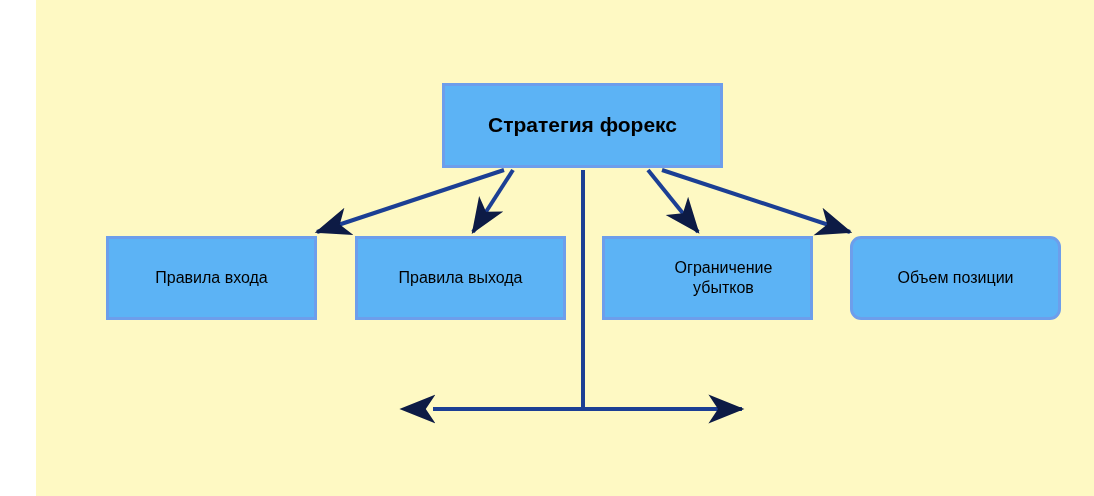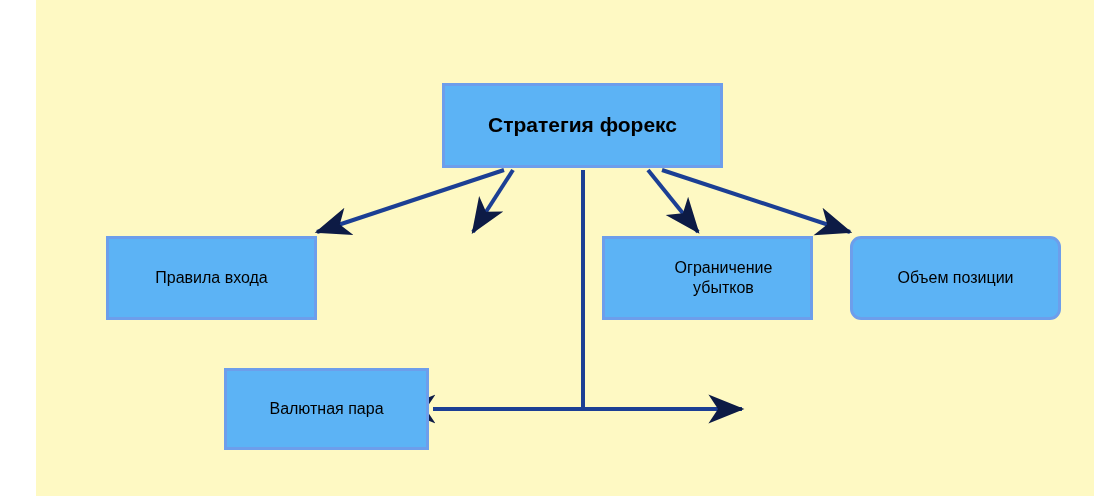--- a/index.html
+++ b/index.html
@@ -85,28 +85,28 @@
   </svg>
 
   <div class="node node-root" style="left:406px; top:83px; width:281px; height:85px;">
     <span class="node-label">Стратегия форекс</span>
   </div>
 
   <div class="node node-child" style="left:70px; top:236px; width:211px; height:84px;">
     <span class="node-label">Правила входа</span>
   </div>
 
+  <div class="node node-child" style="left:319px; top:236px; width:211px; height:84px;">
+    <span class="node-label">Правила выхода</span>
+  </div>
 
   <div class="node node-child" style="left:566px; top:236px; width:211px; height:84px;padding-left:32px;">
     <span class="node-label">Ограничение
 убытков</span>
   </div>
 
   <div class="node node-child" style="left:814px; top:236px; width:211px; height:84px;border-radius:11px;">
     <span class="node-label">Объем позиции</span>
   </div>
 
-  <div class="node node-leaf" style="left:188px; top:368px; width:205px; height:82px;">
-    <span class="node-label">Валютная пара</span>
-  </div>
 
 
 </div>
 
 </body></html>

